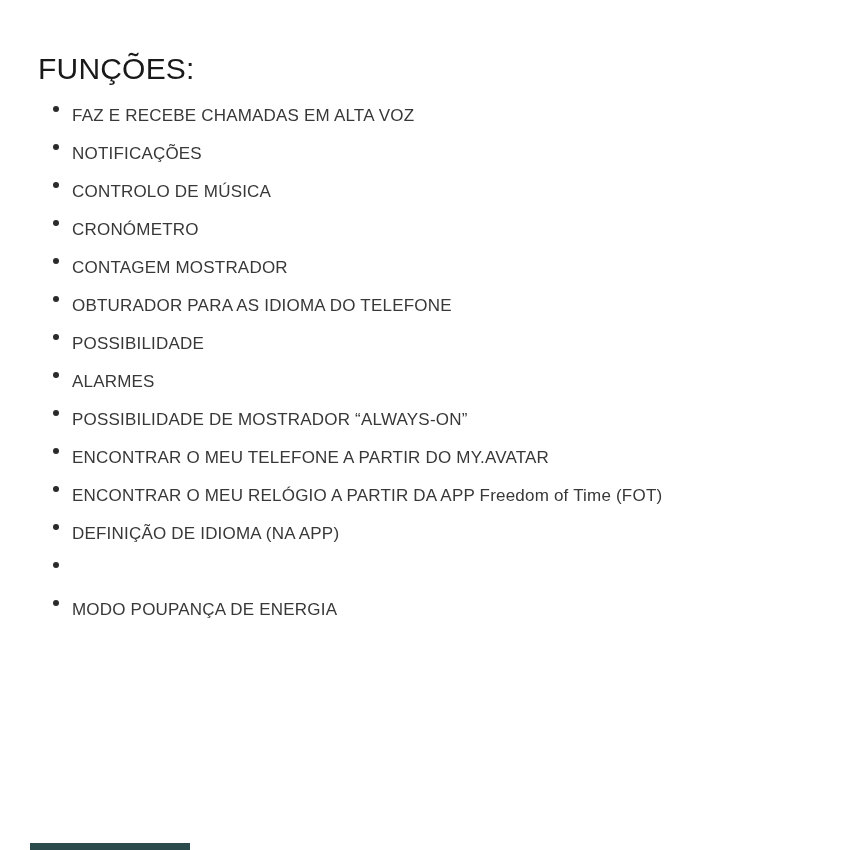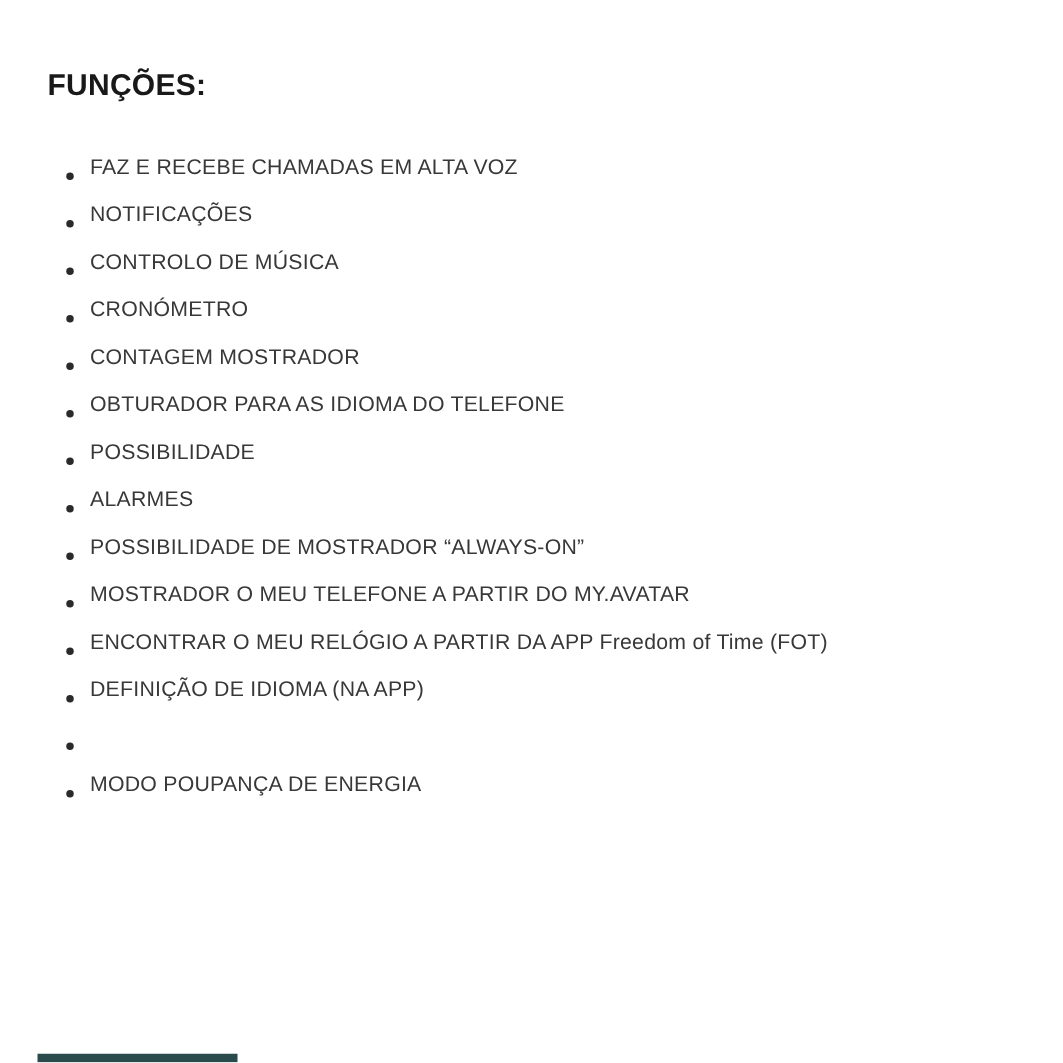--- a/index.html
+++ b/index.html
@@ -14,35 +14,35 @@
     background: #ffffff;
     overflow: hidden;
     font-family: "Liberation Sans", "DejaVu Sans", sans-serif;
   }
   .content {
     padding-top: 54px;
     padding-left: 38px;
   }
   h1.heading {
     margin: 0;
-    font-size: 24px;
+    font-size: 30px;
     line-height: 30px;
-    font-weight: 700;
+    font-weight: 400;
     color: #191919;
     letter-spacing: 0.2px;
   }
   ul.feature-list {
     margin: 22px 0 0 0;
     padding: 0;
     list-style: none;
   }
   ul.feature-list li {
     height: 38px;
     display: flex;
-    align-items: flex-end;
+    align-items: flex-start;
     font-size: 17px;
     letter-spacing: 0.2px;
     color: #383838;
   }
   .bullet {
     flex: 0 0 auto;
     width: 6px;
     height: 6px;
     border-radius: 50%;
     background: #2a2a2a;
@@ -98,21 +98,21 @@
         <li>
           <span class="bullet"></span>
           <span class="item-label">ALARMES</span>
         </li>
         <li>
           <span class="bullet"></span>
           <span class="item-label">POSSIBILIDADE DE MOSTRADOR “ALWAYS-ON”</span>
         </li>
         <li>
           <span class="bullet"></span>
-          <span class="item-label">MOSTRADOR O MEU TELEFONE A PARTIR DO MY.AVATAR</span>
+          <span class="item-label">ENCONTRAR O MEU TELEFONE A PARTIR DO MY.AVATAR</span>
         </li>
         <li>
           <span class="bullet"></span>
           <span class="item-label">ENCONTRAR O MEU RELÓGIO A PARTIR DA APP Freedom of Time (FOT)</span>
         </li>
         <li>
           <span class="bullet"></span>
           <span class="item-label">DEFINIÇÃO DE IDIOMA (NA APP)</span>
         </li>
         <li>

